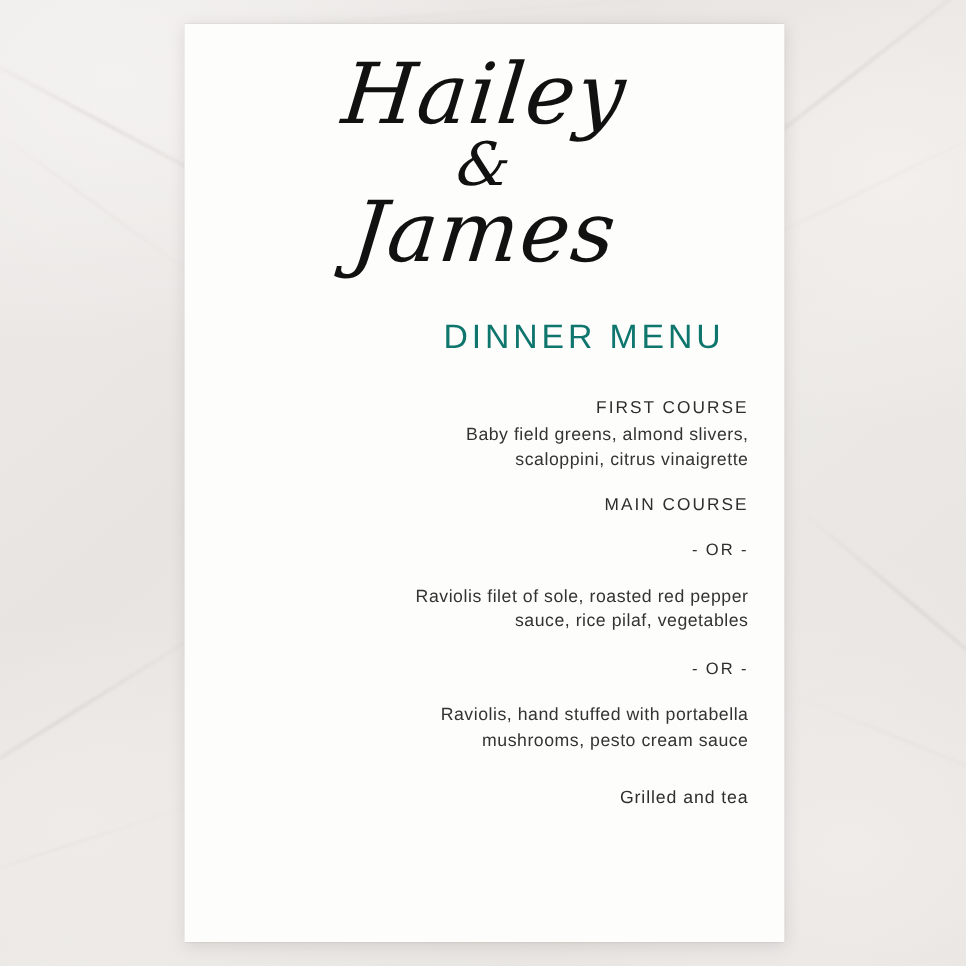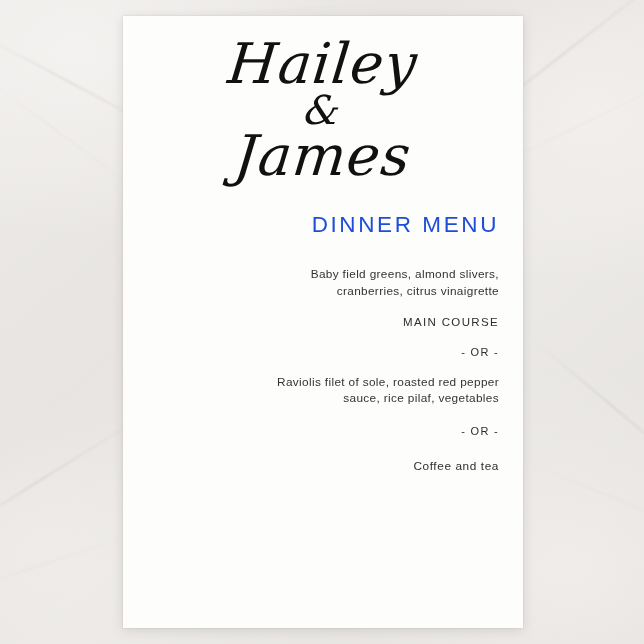--- a/index.html
+++ b/index.html
@@ -89,22 +89,22 @@
     position: absolute;
     left: 86px;
     top: 196px;
     width: 290px;
     text-align: right;
     color: #2b2b2b;
   }
   .menu-title {
     font-size: 22.5px;
     letter-spacing: 2.6px;
-    color: #1d4ed8;
-    margin: 0 0 28px 0;
+    color: #0f766e;
+    margin: 0 16px 28px 0;
     font-weight: 400;
   }
   .course {
     margin-bottom: 16px;
   }
   .course-name {
     font-size: 11.5px;
     letter-spacing: 1.35px;
     color: #2e2e2e;
     margin-bottom: 3px;
@@ -162,33 +162,36 @@
     <div class="name-line-1">Hailey</div>
     <div class="amp">&amp;</div>
     <div class="name-line-2">James</div>
   </div>
 
   <div class="menu-block">
 
     <div class="menu-title">DINNER MENU</div>
 
     <div class="course">
+      <div class="course-name">FIRST COURSE</div>
       <div class="course-desc">Baby field greens, almond slivers,
-cranberries, citrus vinaigrette</div>
+scaloppini, citrus vinaigrette</div>
     </div>
 
     <div class="course sp-top-18">
       <div class="course-name">MAIN COURSE</div>
     </div>
 
     <div class="or-sep">- OR -</div>
 
     <div class="alt-item">Raviolis filet of sole, roasted red pepper
 sauce, rice pilaf, vegetables</div>
 
     <div class="or-sep">- OR -</div>
 
+    <div class="alt-item">Raviolis, hand stuffed with portabella
+mushrooms, pesto cream sauce</div>
 
 
-    <div class="closing">Coffee and tea</div>
+    <div class="closing">Grilled and tea</div>
 
   </div>
 </div>
 
 </body></html>

